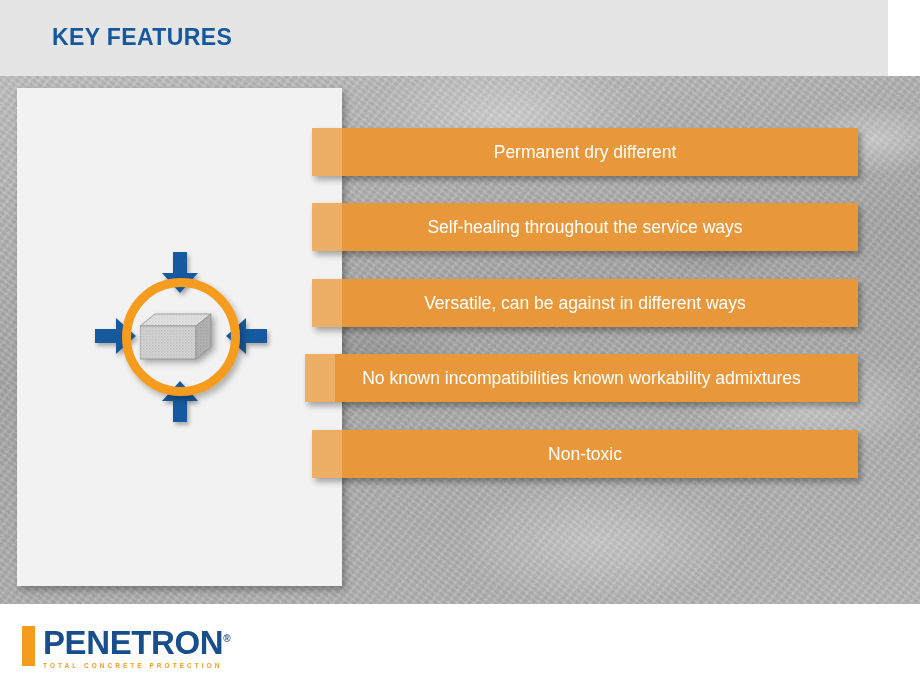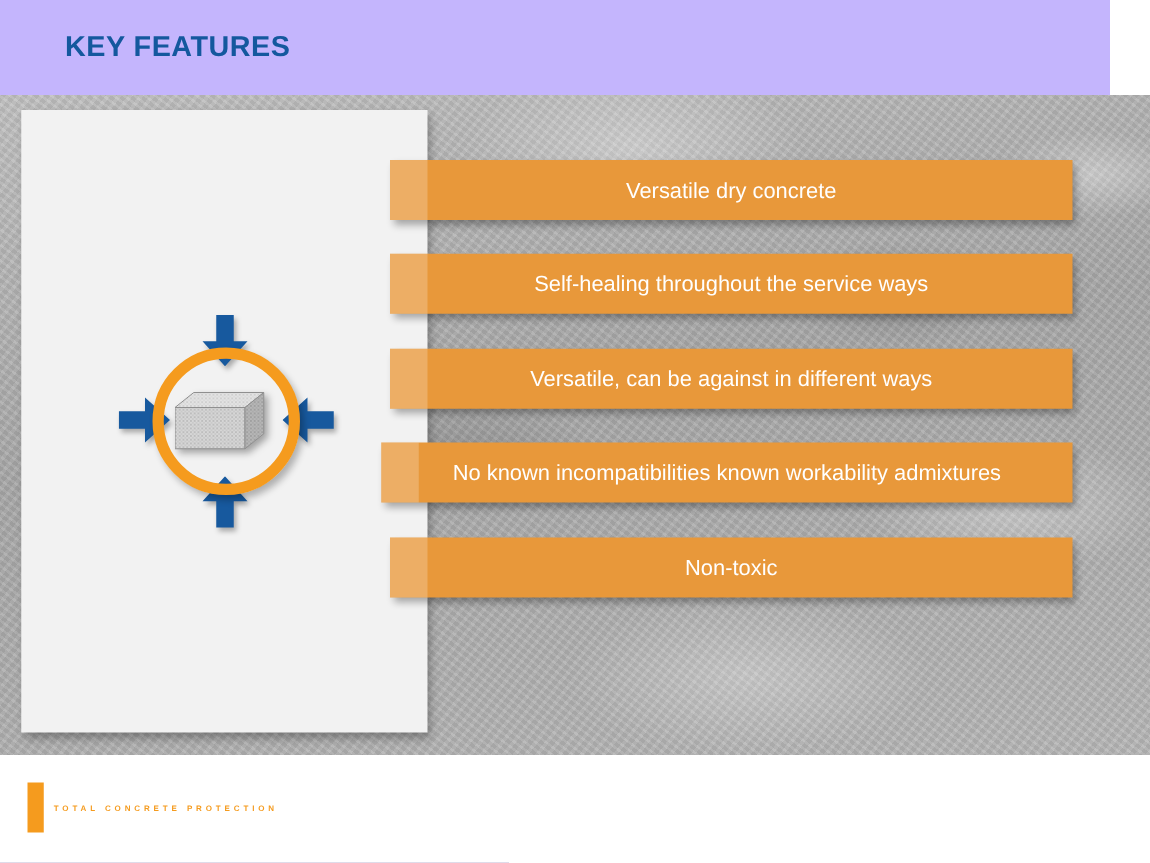--- a/index.html
+++ b/index.html
@@ -14,21 +14,21 @@
     overflow: hidden;
     position: relative;
   }
 
   
   #slide {
     position: absolute;
     left: 0; top: 0;
     width: 888px;
     height: 690px;
-    background: #c4b5fd;
+    background: #e5e5e5;
   }
 
   
   #title-bar {
     position: absolute;
     left: 0; top: 0;
     width: 920px;
     height: 76px;
   }
   #page-title {
@@ -263,21 +263,21 @@
         <polygon points="0,14 15,2 71,2 56,14" fill="url(#speckTop)" stroke="#8f8f8f" stroke-width="0.8"></polygon>
 
         <polygon points="0,14 56,14 56,47 0,47" fill="url(#speck)" stroke="#8f8f8f" stroke-width="0.8"></polygon>
 
         <polygon points="56,14 71,2 71,35 56,47" fill="url(#speckDark)" stroke="#8f8f8f" stroke-width="0.8"></polygon>
       </svg>
     </div>
   </div>
 
   <div class="feature-bar" style="left:312px; top:128px; width:546px;">
-    <span class="bar-label">Versatile dry concrete</span>
+    <span class="bar-label">Permanent dry different</span>
   </div>
 
   <div class="feature-bar" style="left:312px; top:203px; width:546px;">
     <span class="bar-label">Self-healing throughout the service ways</span>
   </div>
 
   <div class="feature-bar" style="left:312px; top:279px; width:546px;">
     <span class="bar-label">Versatile, can be against in different ways</span>
   </div>
 
@@ -287,18 +287,21 @@
 
   <div class="feature-bar" style="left:312px; top:430px; width:546px;">
     <span class="bar-label">Non-toxic</span>
   </div>
 
 
   <div id="footer">
     <div id="logo">
       <div id="logo-mark"></div>
       <div id="logo-text-col">
+        <div id="logo-wordmark">
+          <span>PENETRON</span><span id="logo-reg">®</span>
+        </div>
         <div id="logo-tagline">TOTAL CONCRETE PROTECTION</div>
       </div>
     </div>
   </div>
 
 </div>
 
 </body></html>

